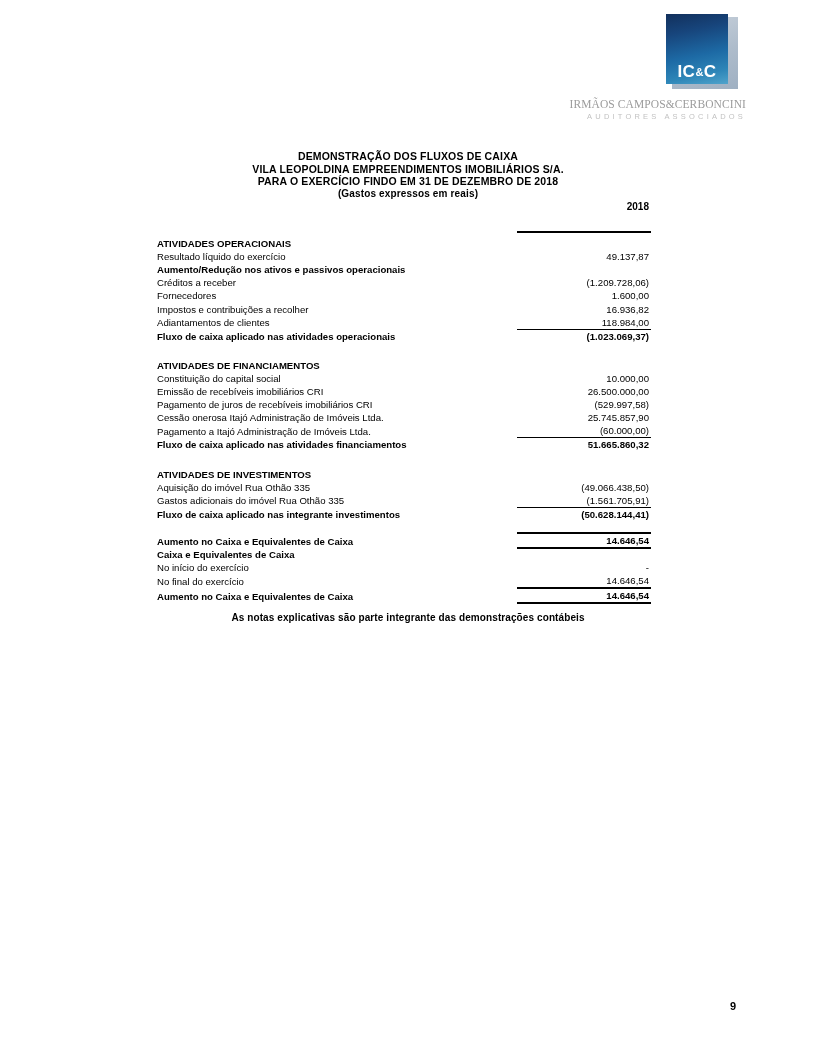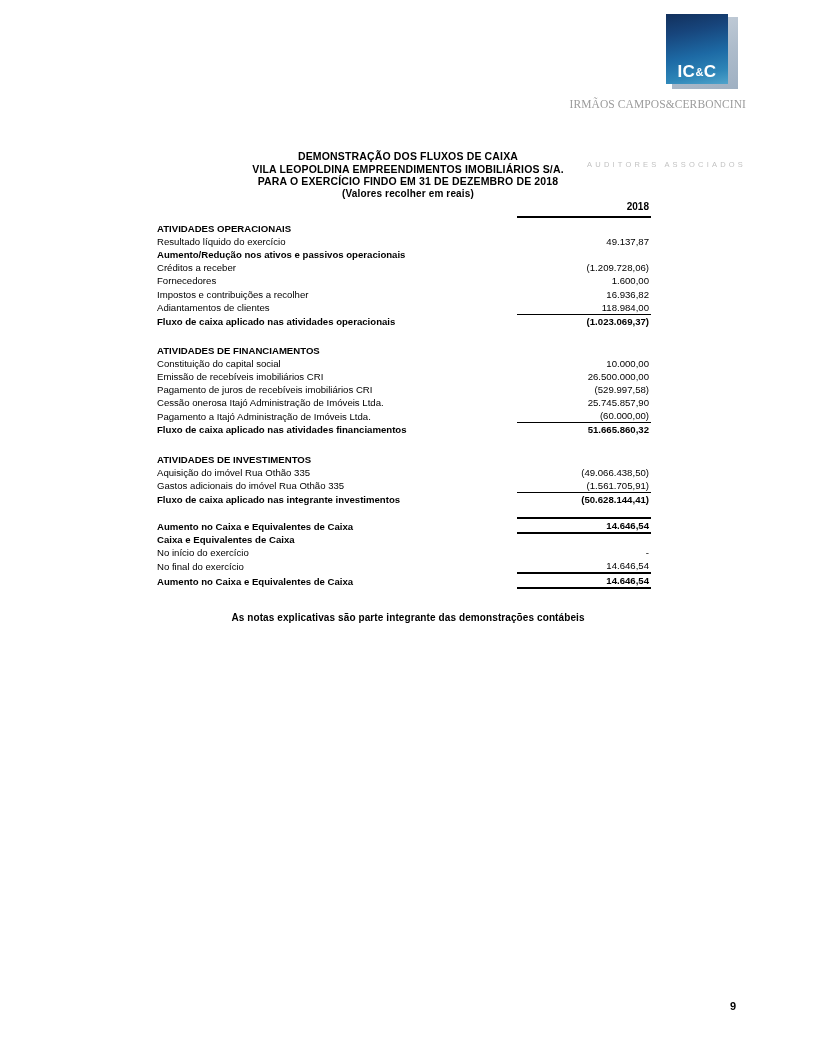--- a/index.html
+++ b/index.html
@@ -88,21 +88,20 @@
     position: absolute;
     top: 98px;
     left: 0px;
     width: 190px;
     text-align: right;
     font-family: "Liberation Sans", sans-serif;
     font-size: 7.5px;
     color: #c2c2c2;
     letter-spacing: 3.2px;
     white-space: nowrap;
-    margin-top: 48px;
   }
 
   
   .doc-title {
     position: absolute;
     top: 150px;
     left: 108px;
     width: 600px;
     text-align: center;
   }
@@ -148,21 +147,21 @@
   tr.section-head td.lbl { font-weight: bold; padding-top: 5px; }
   tr.sub-head  td.lbl    { font-weight: bold; }
   tr.total     td        { font-weight: bold; }
   tr.gap td              { height: 11px; line-height: 11px; }
 
   
   tr.colhead td.val {
     font-weight: bold;
     font-size: 10px;
     border-bottom: 2px solid #000;
-    padding-bottom: 3px;
+    padding-bottom: 18px;
   }
 
   
   tr.total td.val {
     border-top: 1.3px solid #000;
   }
   
   tr.emph td.val {
     border-top: 2.6px solid #000;
     border-bottom: 2.6px solid #000;
@@ -206,21 +205,21 @@
     </div>
   </div>
   <div class="logo-name">IRMÃOS CAMPOS&amp;CERBONCINI</div>
   <div class="logo-tagline">AUDITORES ASSOCIADOS</div>
 </div>
 
 <div class="doc-title">
   <div>DEMONSTRAÇÃO DOS FLUXOS DE CAIXA</div>
   <div>VILA LEOPOLDINA EMPREENDIMENTOS IMOBILIÁRIOS S/A.</div>
   <div>PARA O EXERCÍCIO FINDO EM 31 DE DEZEMBRO DE 2018</div>
-  <div class="subnote">(Valores recolher em reais)</div>
+  <div class="subnote">(Gastos expressos em reais)</div>
 </div>
 
 <table class="statement">
   <tbody>
     <tr class="colhead">
       <td class="lbl"></td>
       <td class="val">2018</td>
     </tr>
   <tr class="section-head">
         <td class="lbl">ATIVIDADES OPERACIONAIS</td>

